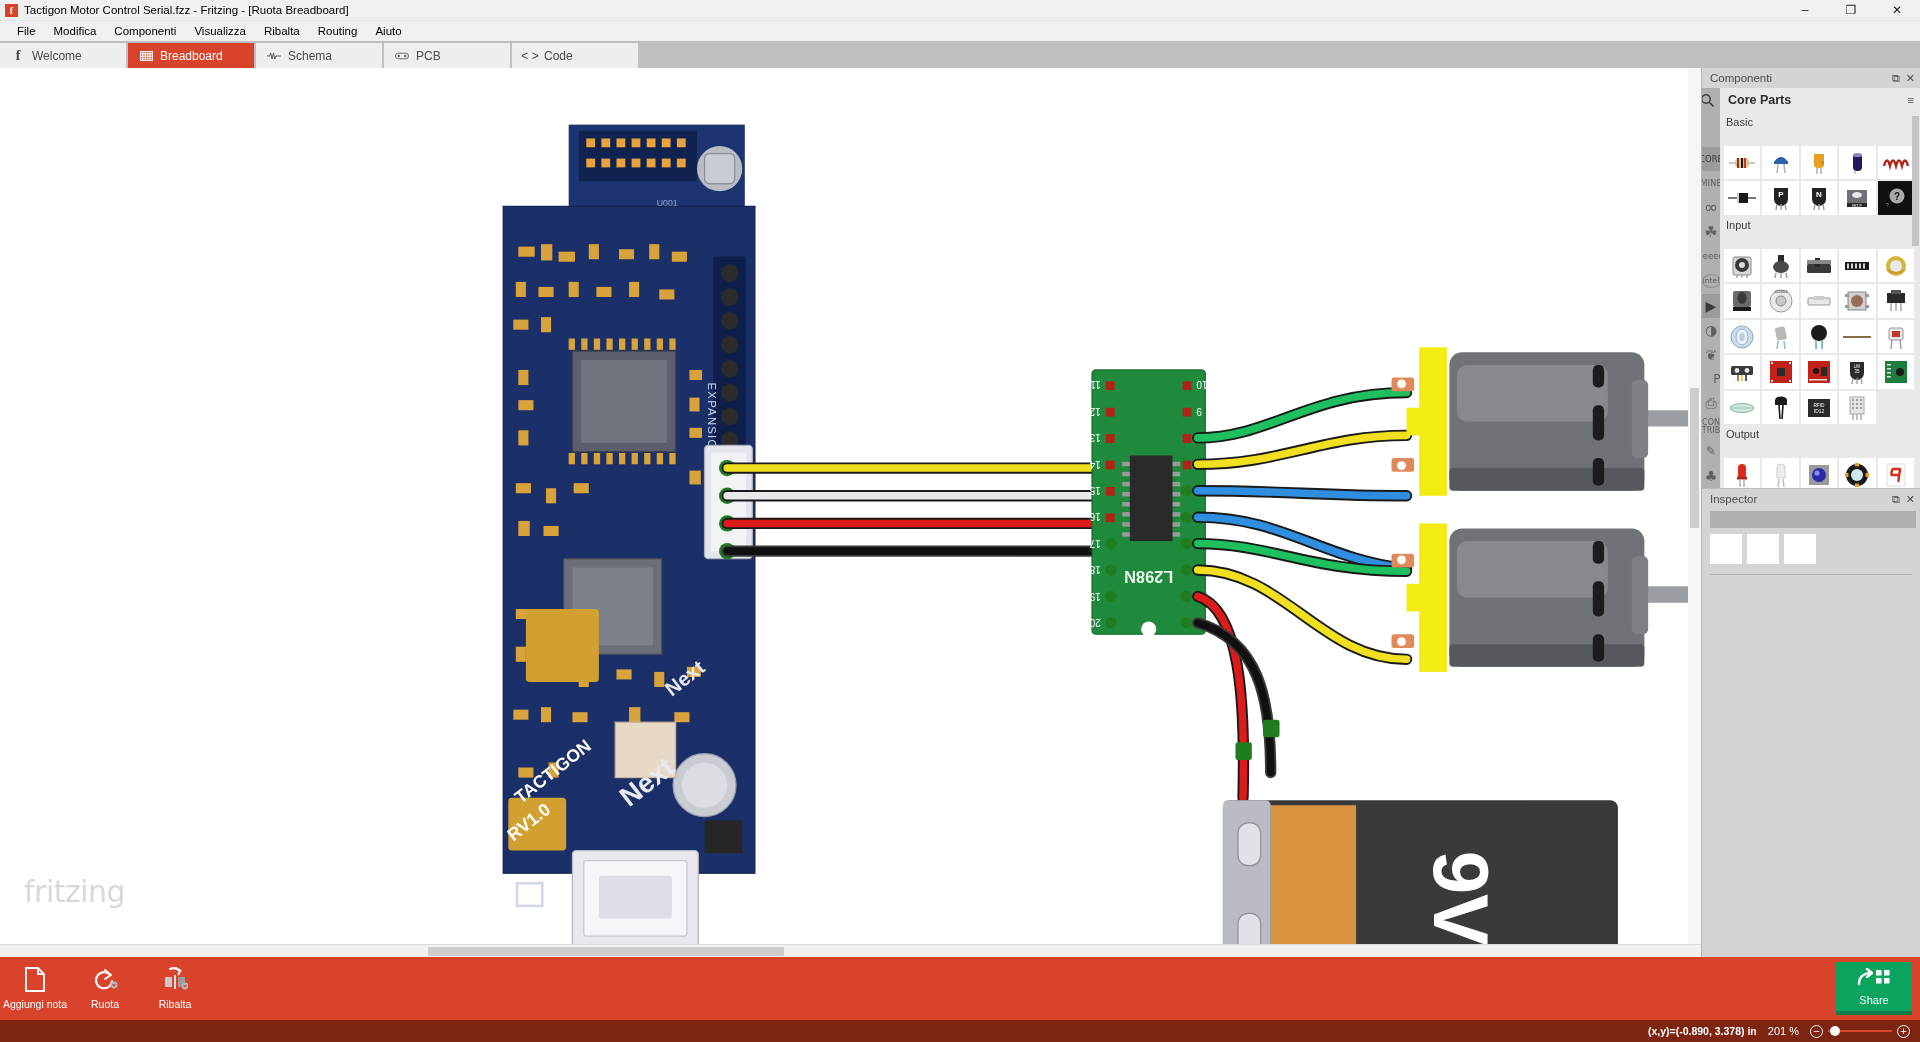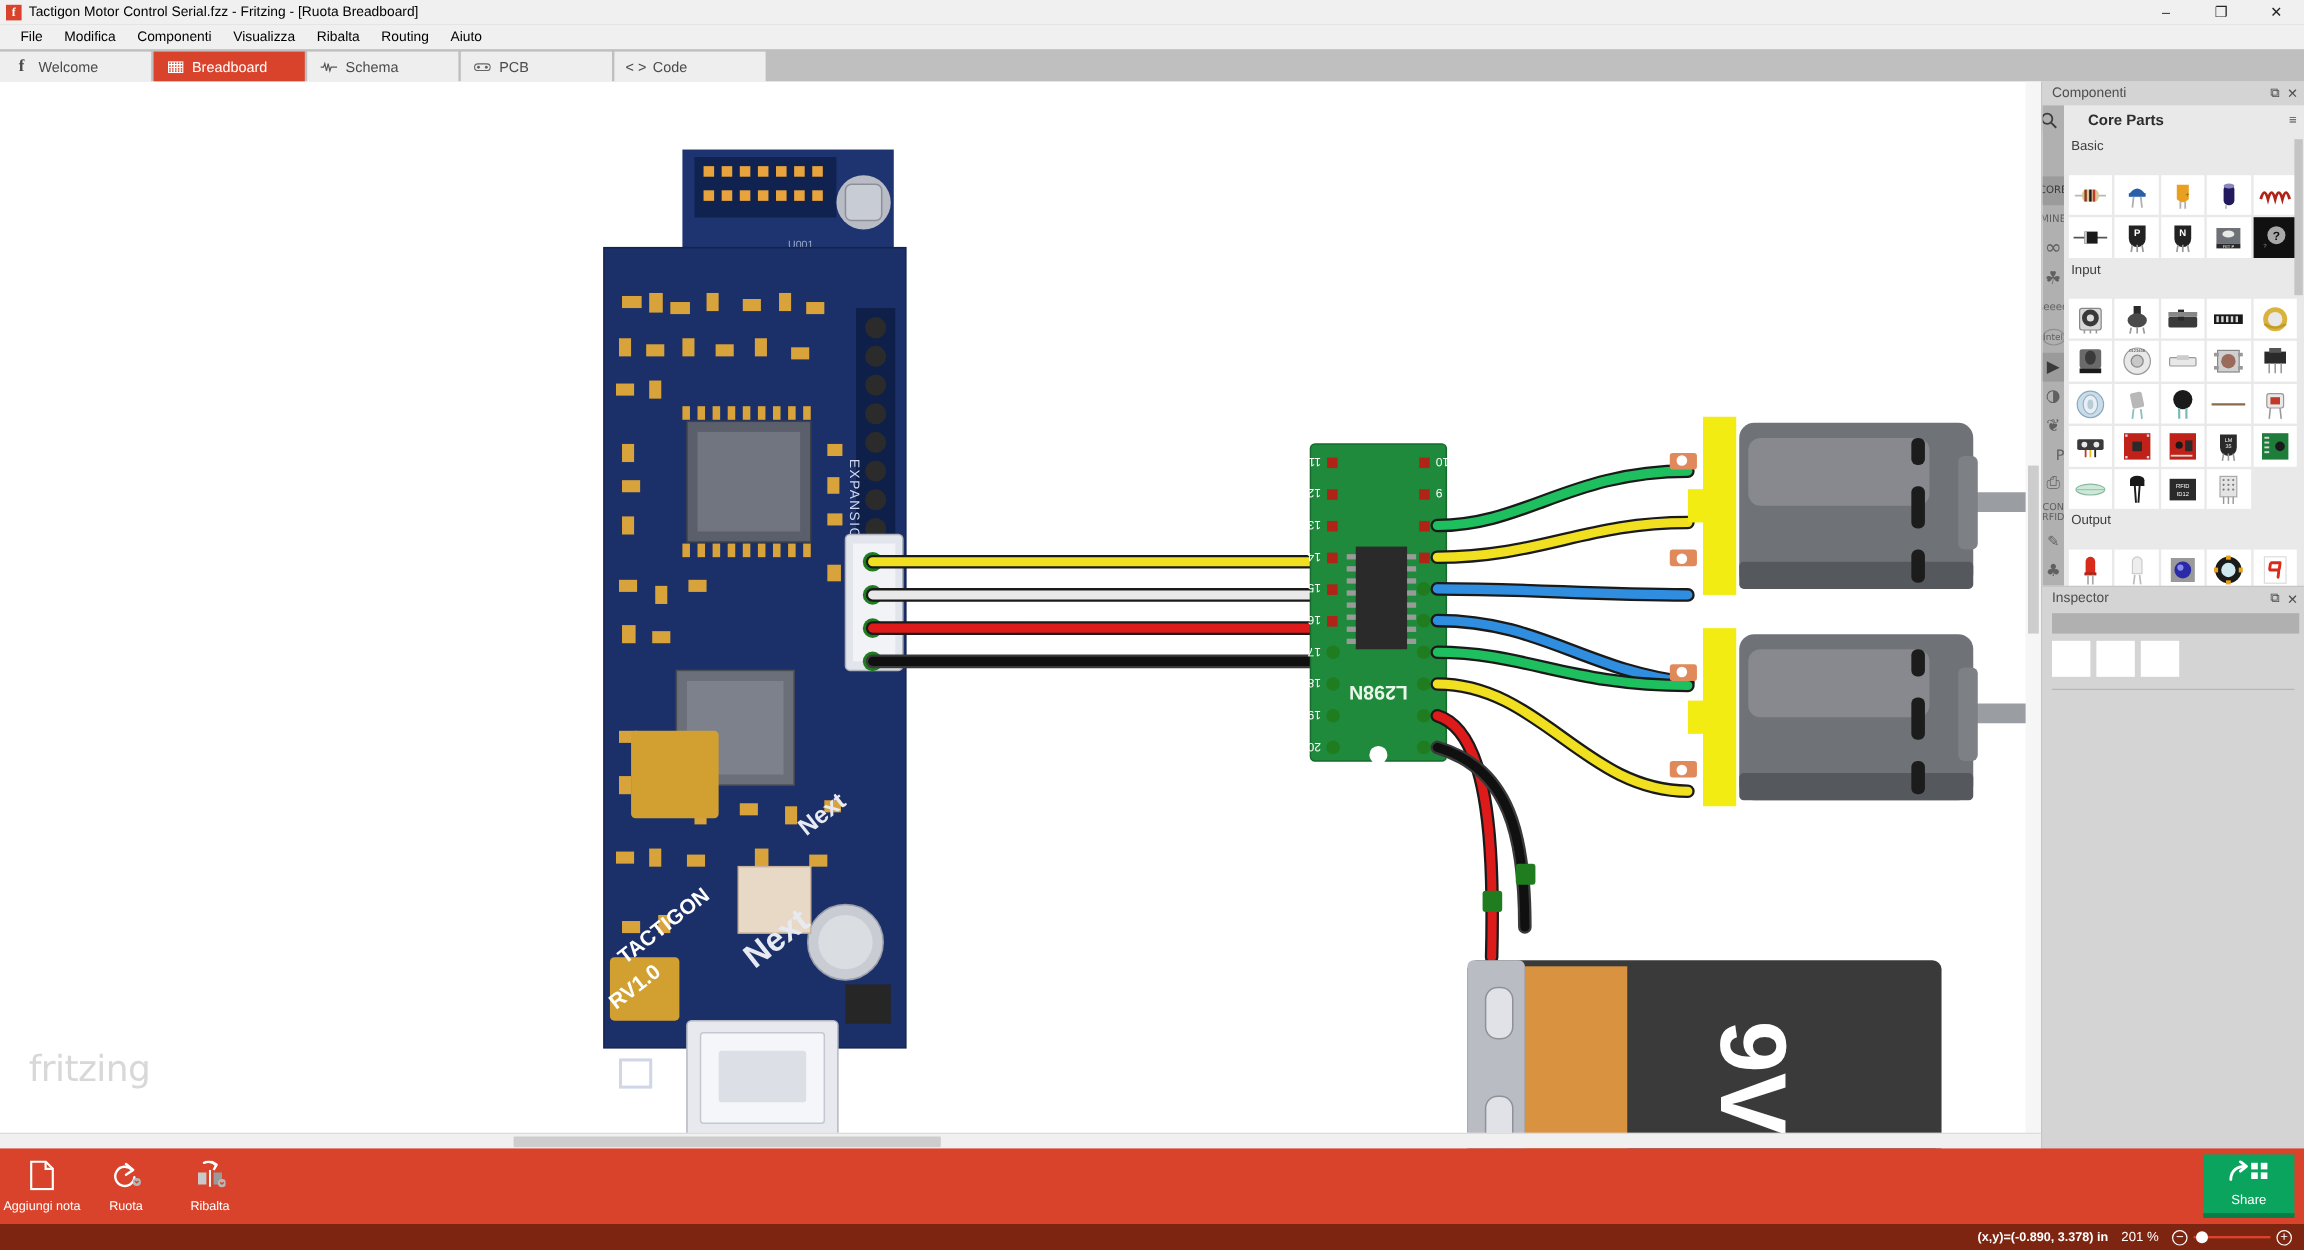--- a/index.html
+++ b/index.html
@@ -64,21 +64,21 @@
     align-items:center; padding-top:59px; }
   .bintab { width:26px; height:34px; display:flex; align-items:center;
     justify-content:center; font-size:8.5px; color:#606060; cursor:default;
     font-family:"DejaVu Sans",sans-serif; text-align:center; line-height:8.5px; }
   .bintab.sel { background:#9b9b9b; color:#3a3a3a; }
   #binmain { flex:1; display:flex; flex-direction:column; background:#e9e9e9; }
   #binsearch { height:24px; display:flex; align-items:center; background:#e9e9e9; }
   #binsearch .sbox { width:26px;height:24px;display:flex;align-items:center;
     justify-content:center;background:#b0b0b0; margin-left:-26px; }
   #bintitle { flex:1; font-size:12.5px; font-weight:bold; color:#2d2d2d;
-    padding-left:20px; }
+    padding-left:8px; }
   #binmenuico { font-size:11px; color:#4a4a4a; padding-right:6px; }
   #binscroll { flex:1; overflow:hidden; position:relative; background:#e9e9e9; }
   .secthead { font-size:11px; color:#3c3c3c; padding:4px 0 18px 6px; }
   .partgrid { display:grid; grid-template-columns:repeat(5, 1fr); gap:2px;
     padding:0 6px 0 4px; }
   .partcell { background:#ffffff; aspect-ratio:1/0.92; display:flex;
     align-items:center; justify-content:center; cursor:default; overflow:hidden; }
   #binsb { position:absolute; right:1px; top:4px; width:7px; height:130px;
     background:#c4c4c4; }
 
@@ -575,21 +575,21 @@
         <div class="bintab" style="font-size:17px;">∞</div>
         <div class="bintab" style="font-size:15px;">☘</div>
         <div class="bintab">seeed</div>
         <div class="bintab" style="font-size:7.5px;border:1px solid #8f8f8f;border-radius:50%;width:19px;height:19px;margin:6px 0;">intel</div>
         <div class="bintab sel" style="font-size:14px;">▶</div>
         <div class="bintab" style="font-size:14px;">◑</div>
         <div class="bintab" style="font-size:14px;">❦</div>
         <div class="bintab" style="font-size:12px;margin-left:19px;">PA</div>
         <div class="bintab" style="font-size:14px;">⎙</div>
         <div class="bintab" style="font-size:8px;white-space:pre-line;">CON
-RFID</div>
+TRIB</div>
         <div class="bintab" style="font-size:12px;">✎</div>
         <div class="bintab" style="font-size:14px;">♣</div>
       </div>
 
       <div id="binmain">
         <div id="binsearch">
           <div class="sbox">
             <svg width="15" height="15" viewBox="0 0 15 15">
                 <circle cx="6" cy="6" r="4.3" fill="none" stroke="#3c3c3c" stroke-width="1.5"></circle>
                 <line x1="9.2" y1="9.2" x2="13.5" y2="13.5" stroke="#3c3c3c" stroke-width="1.6"></line>

